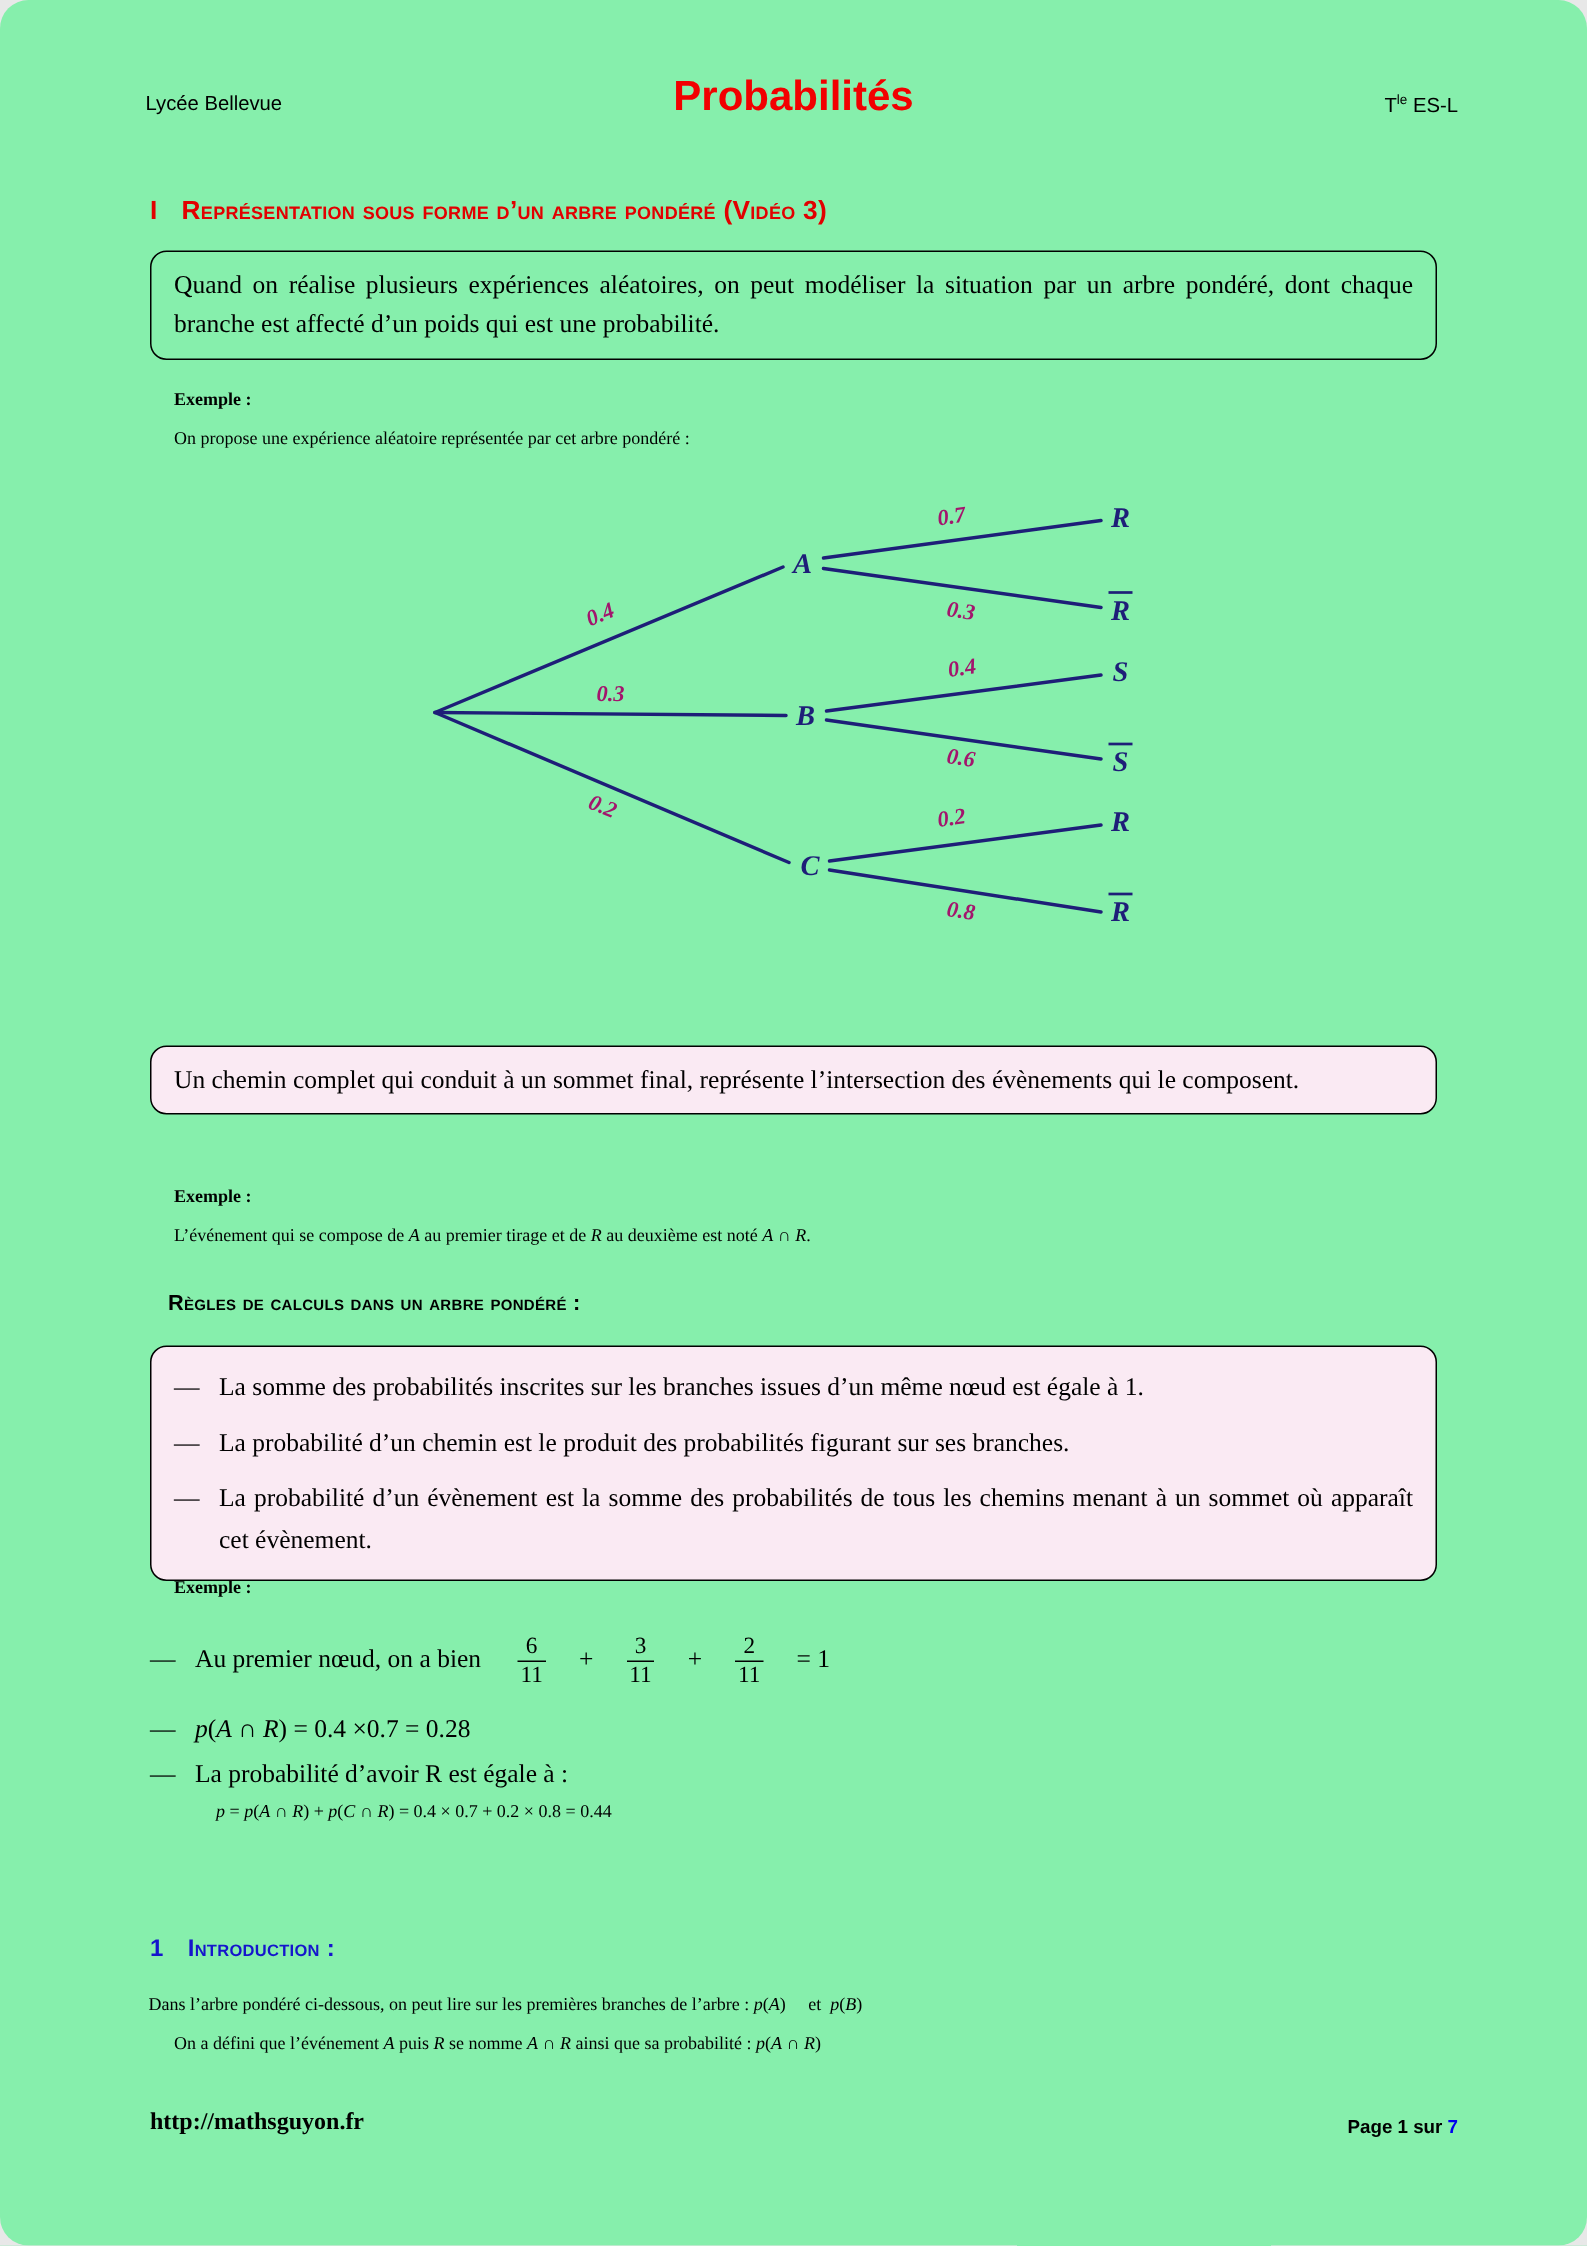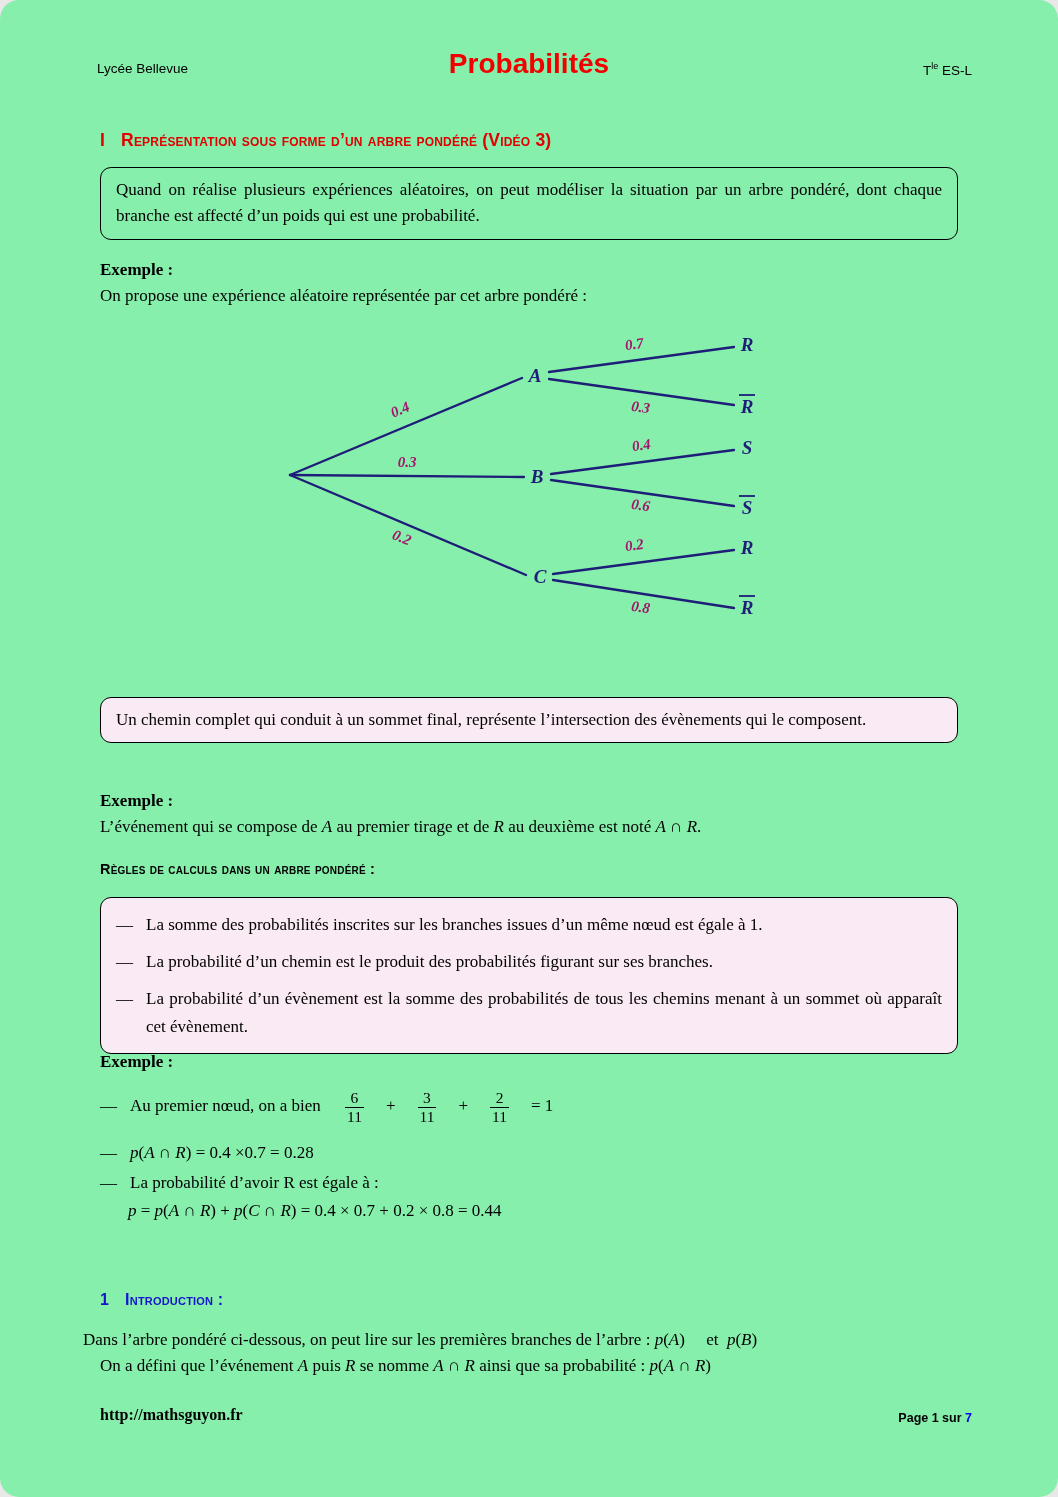--- a/index.html
+++ b/index.html
@@ -24,21 +24,21 @@
   .sec-blue { color:#1515cc; font-size:16px; }
   .sec-num  { display:inline-block; margin-right:16px; }
 
   .roundbox {
     left:100px; width:858px; border:1.5px solid #000; border-radius:11px;
     padding:9px 15px; font-size:17px; line-height:1.55; text-align:justify;
   }
   .pinkbox { background:#faeaf3; border-width:1.3px; }
 
   .bold { font-weight:bold; }
-  .body-line { font-size:17px; line-height:1.5; white-space:pre-wrap; }
+  .body-line { font-size:12px; line-height:1.5; white-space:pre-wrap;margin-left:16px; }
   .mvar { font-style:italic; }
 
   .dash-row { display:flex; gap:13px; font-size:17px; align-items:center; white-space:pre-wrap; }
   .dash-row .dash { flex:0 0 auto; }
   .hang { display:flex; gap:13px; font-size:17px; line-height:1.6; text-align:justify; }
   .hang + .hang { margin-top:10px; }
 
   .frac { display:inline-flex; flex-direction:column; align-items:center;
           font-size:15.5px; line-height:1.15; margin:0 7px; transform:translateY(1px); }
   .frac .den { border-top:1.5px solid #000; padding:0 2px; }
@@ -105,21 +105,21 @@
     </svg>
 
   <div class="abs sans sec-head sec-black" style="left:100px; top:698px;margin-top:12px;">Tirages successifs :</div>
   <div class="abs roundbox pinkbox" style="top:697px;">
     <span>Un chemin complet qui conduit à un sommet final, représente l’intersection des évènements qui le composent.</span>
   </div>
 
   <div class="abs body-line bold" style="left:100px; top:788px;">Exemple :</div>
   <div class="abs body-line" style="left:100px; top:814px;"><span>L’événement qui se compose de </span><span class="mvar">A</span><span> au premier tirage et de </span><span class="mvar">R</span><span> au deuxième est noté </span><span class="mvar">A</span><span> ∩ </span><span class="mvar">R</span><span>.</span></div>
 
-  <div class="abs sans sec-head sec-black" style="left:100px; top:861px;">Règles de calculs dans un arbre pondéré :</div>
+  <div class="abs sans sec-head sec-black" style="left:112px; top:861px;">Règles de calculs dans un arbre pondéré :</div>
   <div class="abs roundbox pinkbox" style="top:897px; padding-top:13px; padding-bottom:13px;">
     <div class="hang">
         <span class="dash">—</span>
         <span>La somme des probabilités inscrites sur les branches issues d’un même nœud est égale à 1.</span>
       </div>
     <div class="hang">
         <span class="dash">—</span>
         <span>La probabilité d’un chemin est le produit des probabilités figurant sur ses branches.</span>
       </div>
     <div class="hang">

